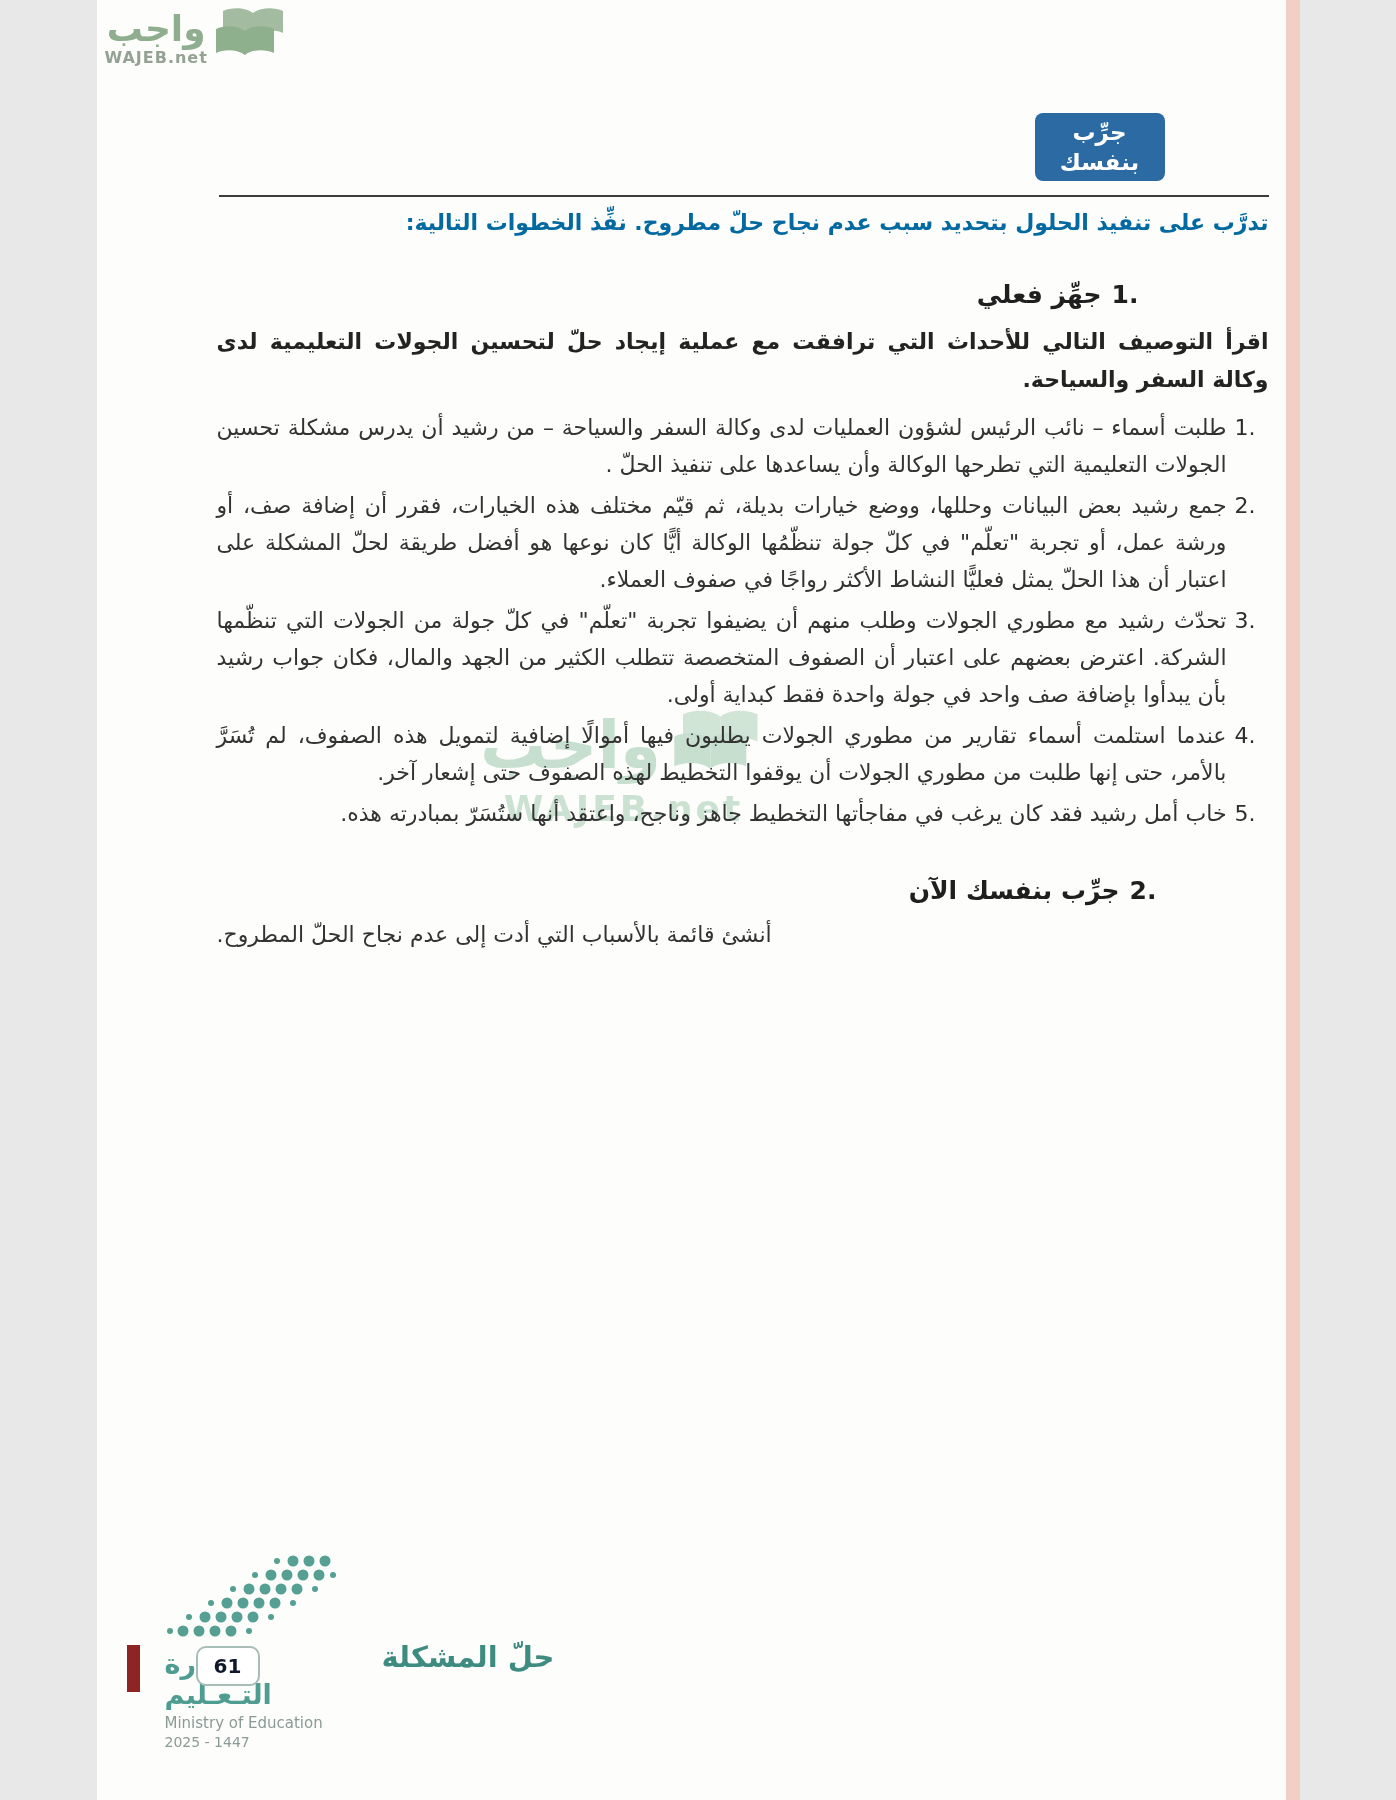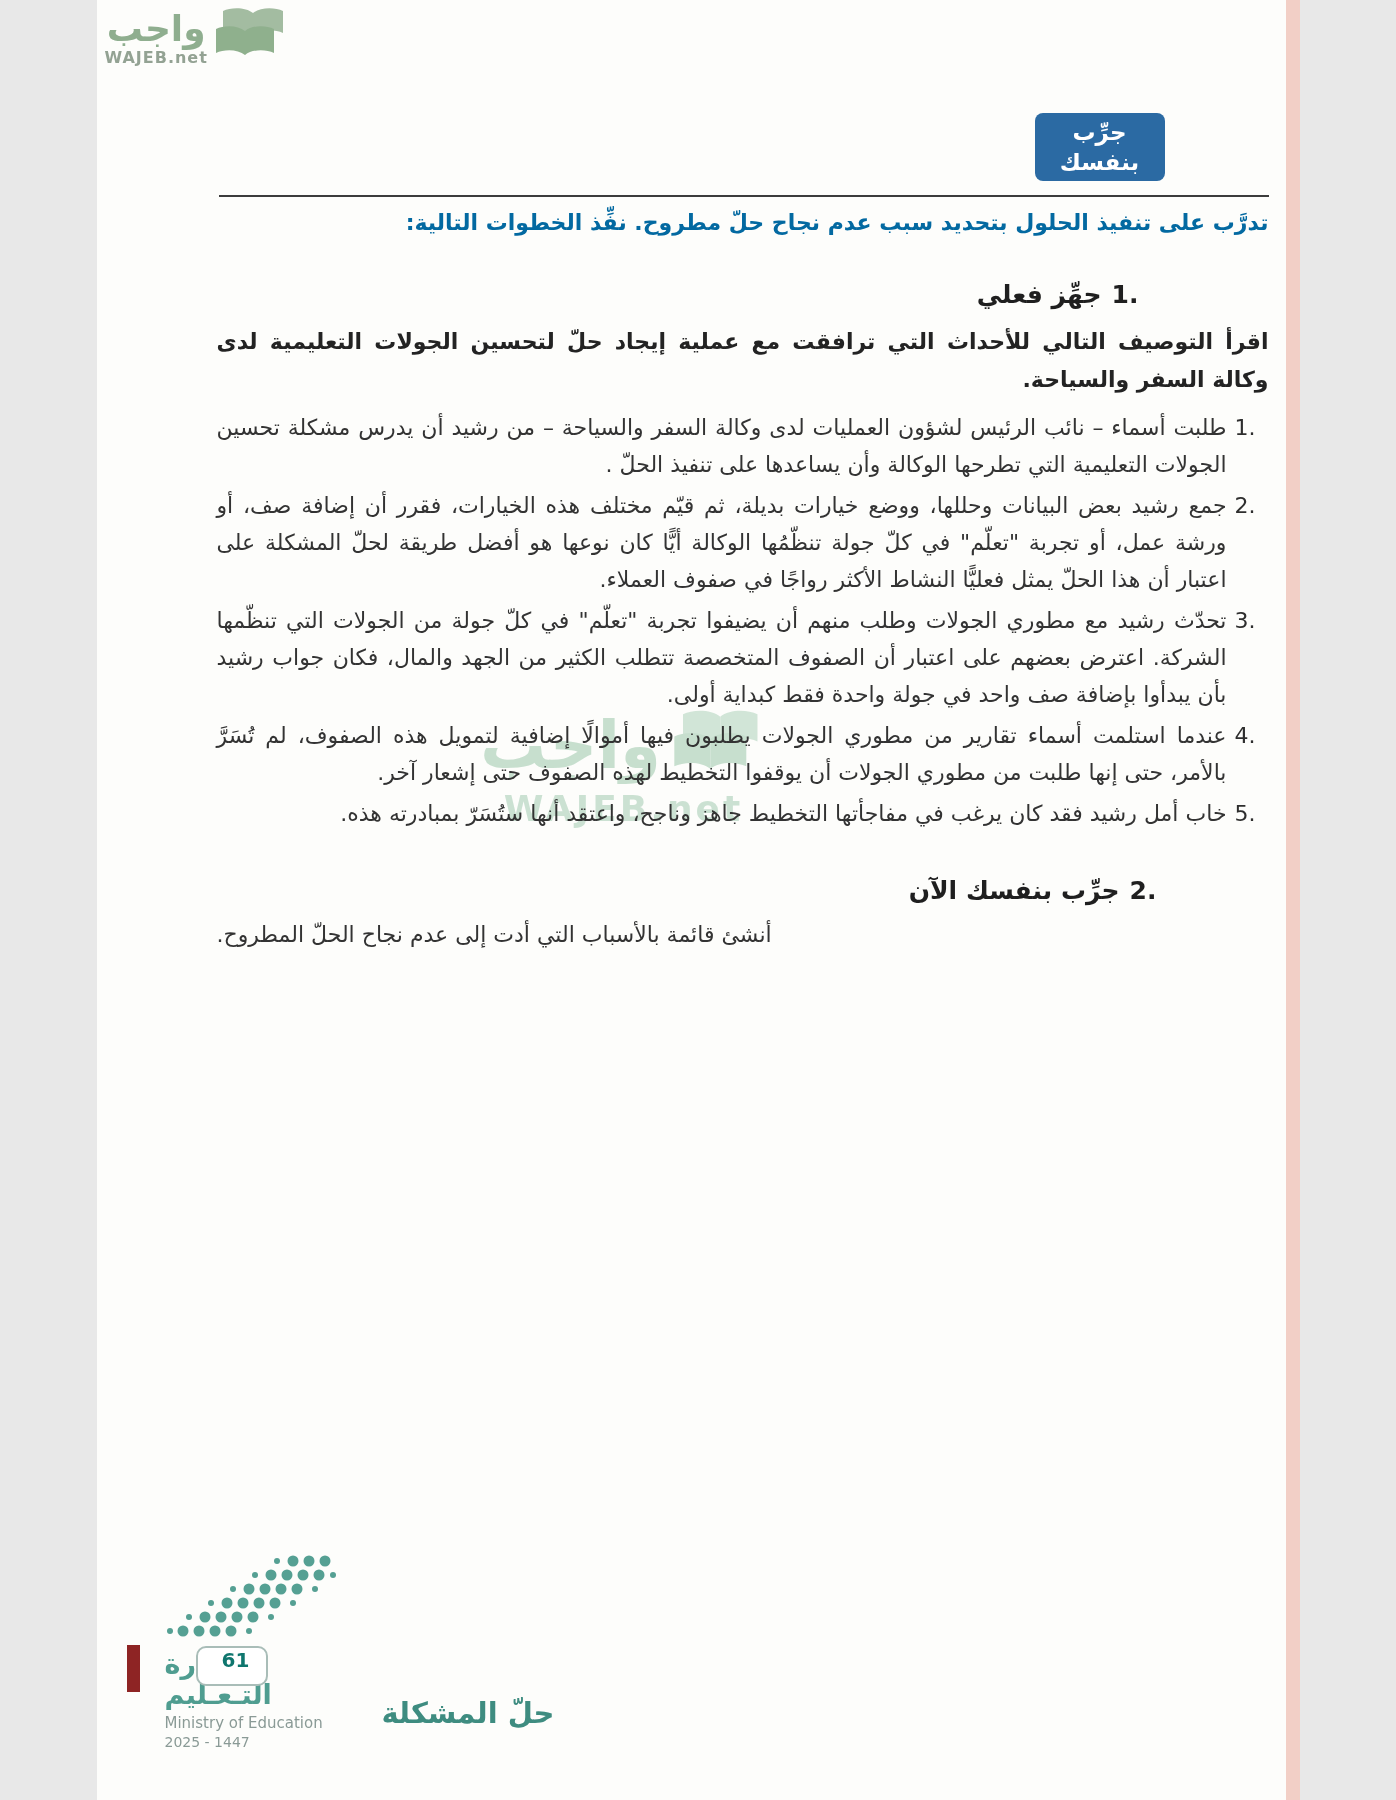--- a/index.html
+++ b/index.html
@@ -47,24 +47,24 @@
   .watermark{position:absolute;left:382px;top:708px;width:290px;z-index:0;opacity:.55;text-align:center;pointer-events:none;}
   .wm-row{display:flex;align-items:center;justify-content:center;gap:10px;}
   .wm-ar{font-size:66px;font-weight:bold;color:#9cc7ab;line-height:70px;}
   .wm-en{font-size:36px;font-weight:bold;color:#a3cbb2;letter-spacing:3px;margin-top:4px;}
 
   
   .footer-accent{position:absolute;left:30px;top:1645px;width:13px;height:47px;background:#8e2424;}
   .page-badge{
     position:absolute;left:99px;top:1646px;width:60px;height:36px;
     background:#fff;border:2px solid #a9bdb8;border-radius:10px;z-index:3;
-    display:flex;justify-content:center;
-    font-size:20px;font-weight:bold;color:#0f766e;padding-left:8px;
+    display:flex;align-items:center;justify-content:center;
+    font-size:20px;font-weight:bold;color:#0f172a;
   }
-  .chapter{position:absolute;left:285px;top:1696px;font-size:29px;font-weight:bold;color:#3e8c80;}
+  .chapter{position:absolute;left:285px;top:1640px;font-size:29px;font-weight:bold;color:#3e8c80;}
   .moe{position:absolute;left:68px;top:1552px;width:185px;z-index:2;}
   .moe-ar{font-size:27px;font-weight:bold;color:#4f9d90;margin-top:2px;text-align:left;}
   .moe-en{font-size:15px;color:#8a9a96;margin-top:4px;}
   .moe-years{font-size:14px;color:#8a9a96;margin-top:2px;}
 </style>
 </head>
 <body>
 
 <div class="page">
 

